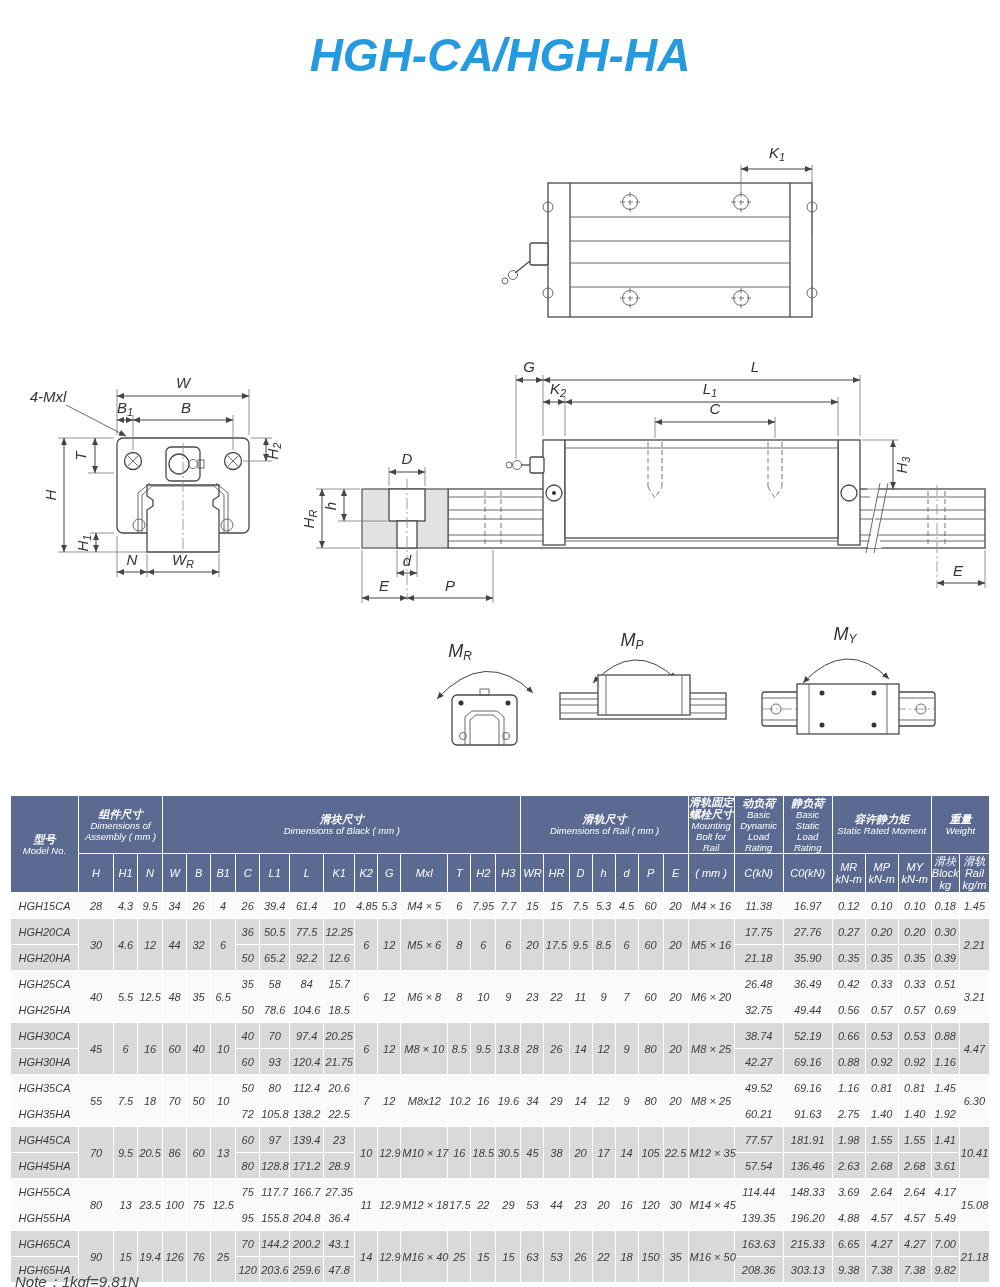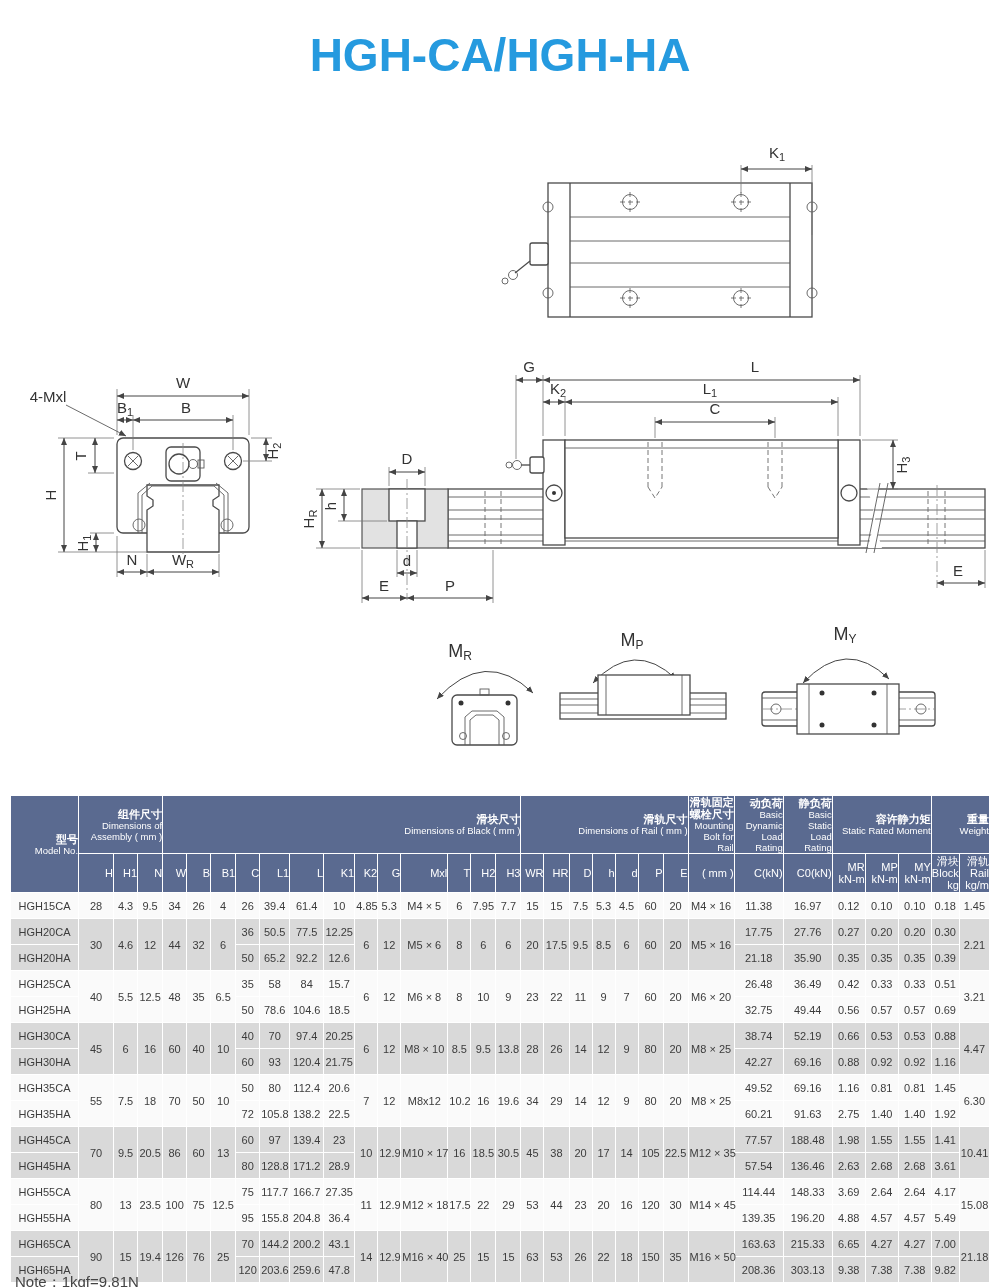--- a/index.html
+++ b/index.html
@@ -1,36 +1,36 @@
 <!DOCTYPE html>
 <html><head>
 <meta charset="utf-8">
 <style>
   html,body{margin:0;padding:0;background:#fff;}
   .page{position:relative;width:1000px;height:1287px;background:#fff;overflow:hidden;
-        font-family:"Liberation Sans","DejaVu Sans",sans-serif;}
+        font-family:"Liberation Sans","DejaVu Sans",sans-serif;font-style:italic;}
   .title{position:absolute;top:28px;left:0;width:1000px;text-align:center;
          font-size:46px;font-weight:700;color:#259adf;letter-spacing:0px;}
   
   .diag{position:absolute;top:95px;left:0;}
   .ln{stroke:#4a4a4a;stroke-width:1.3;fill:none;}
   .lnw{stroke:#4a4a4a;stroke-width:1.3;fill:#ffffff;}
   .lng{stroke:#555;stroke-width:1.2;fill:#e2e2e2;}
   .thin{stroke:#5a5a5a;stroke-width:0.9;fill:none;}
   .dim{stroke:#444;stroke-width:1;fill:none;}
   .ext{stroke:#777;stroke-width:0.8;fill:none;}
   .dsh{stroke:#666;stroke-width:0.9;fill:none;stroke-dasharray:5 3;}
   .cl{stroke:#888;stroke-width:0.8;fill:none;stroke-dasharray:11 3 2 3;}
   .dot{fill:#333;stroke:none;}
   .lbl{fill:#333;font-family:"Liberation Sans","DejaVu Sans",sans-serif;}
   
   .tblwrap{position:absolute;top:795px;left:10px;width:980px;}
   table.spec{border-collapse:collapse;table-layout:fixed;width:980px;}
   table.spec th{background:#5a6a90;color:#fff;border:1px solid #fff;font-weight:normal;
-                padding:0;vertical-align:middle;text-align:right;}
+                padding:0;vertical-align:middle;text-align:center;}
   table.spec thead tr.g1 th{height:50px;}
   table.spec thead tr.g2 th{height:38px;}
   .hcn{font-size:11px;font-weight:700;line-height:12px;}
   .hen{font-size:9.5px;line-height:11px;}
   .hsub{font-size:11px;line-height:12px;}
   table.spec td{border:1px solid #fff;text-align:center;font-size:11px;color:#3c3c3c;
                 height:25px;padding:0 1px;white-space:nowrap;}
   tr.w td{background:#fafafa;}
   tr.g td{background:#d9d9d9;}
   td.model{text-align:left;padding-left:8px;}
@@ -718,21 +718,21 @@
             <td rowspan="2">30.5</td>
             <td rowspan="2">45</td>
             <td rowspan="2">38</td>
             <td rowspan="2">20</td>
             <td rowspan="2">17</td>
             <td rowspan="2">14</td>
             <td rowspan="2">105</td>
             <td rowspan="2">22.5</td>
             <td rowspan="2">M12 × 35</td>
             <td>77.57</td>
-            <td>188.48</td>
+            <td>181.91</td>
             <td>1.98</td>
             <td>1.55</td>
             <td>1.55</td>
             <td>1.41</td>
             <td rowspan="2">10.41</td>
           </tr>
           <tr class="g">
             <td class="model">HGH45HA</td>
             <td>80</td>
             <td>128.8</td>

